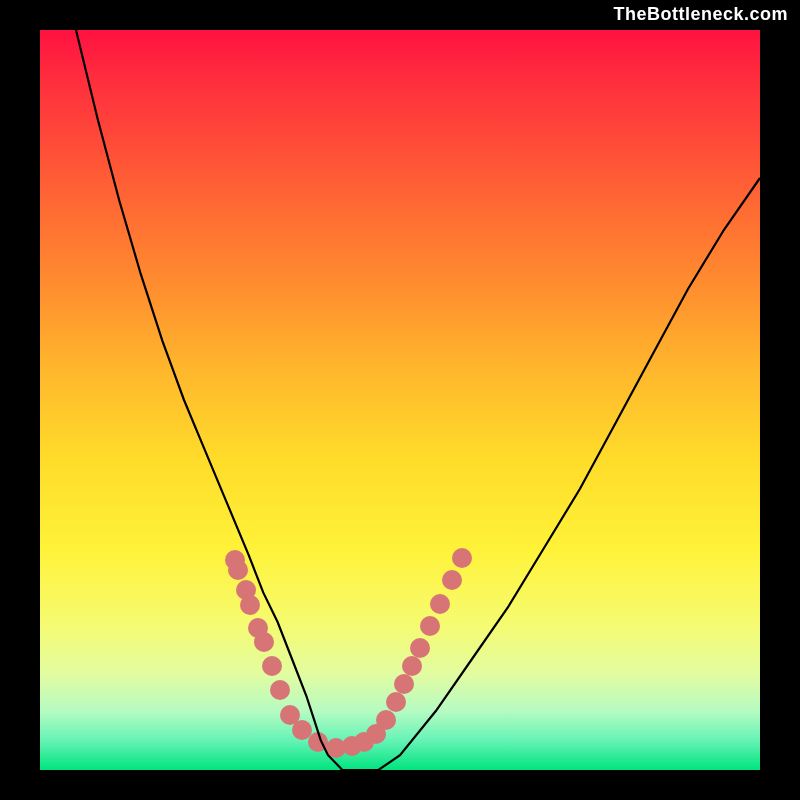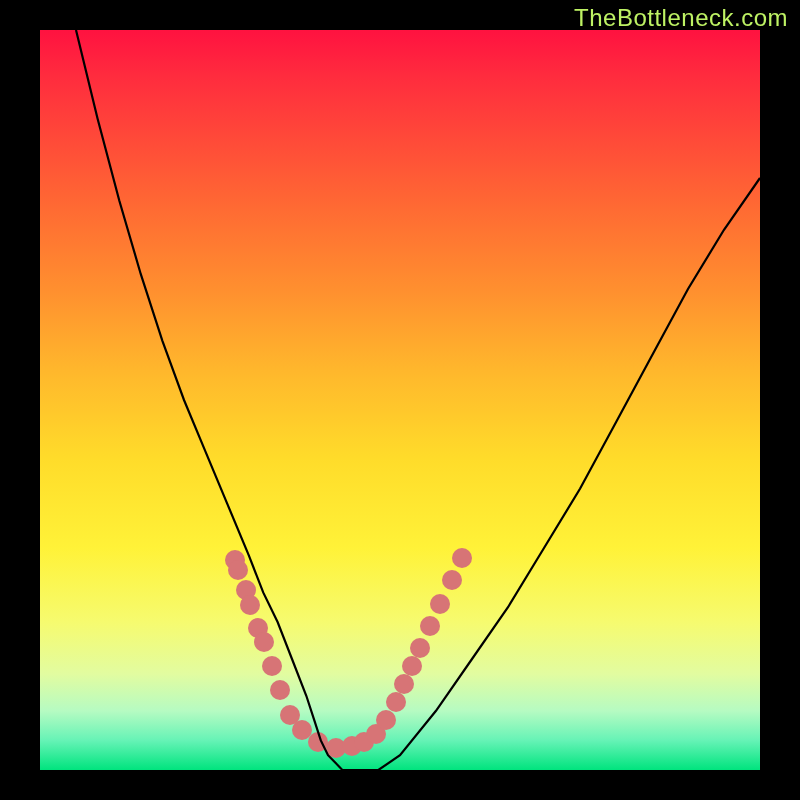--- a/index.html
+++ b/index.html
@@ -40,24 +40,24 @@
       #b6fbc2 92%,
       #66f3b6 96%,
       #00e47e 100%
     );
     overflow: hidden;
   }
   .watermark {
     position: absolute;
     top: 4px;
     right: 12px;
-    color: #bef264;
-    font-size: 24px;
+    color: #ffffff;
+    font-size: 18px;
     letter-spacing: 0.5px;
-    font-weight: 400;
+    font-weight: 700;
     user-select: none;
   }
   svg.curve {
     position: absolute;
     left: 0; top: 0;
     width: 720px;
     height: 740px;
   }
 </style>
 </head>

